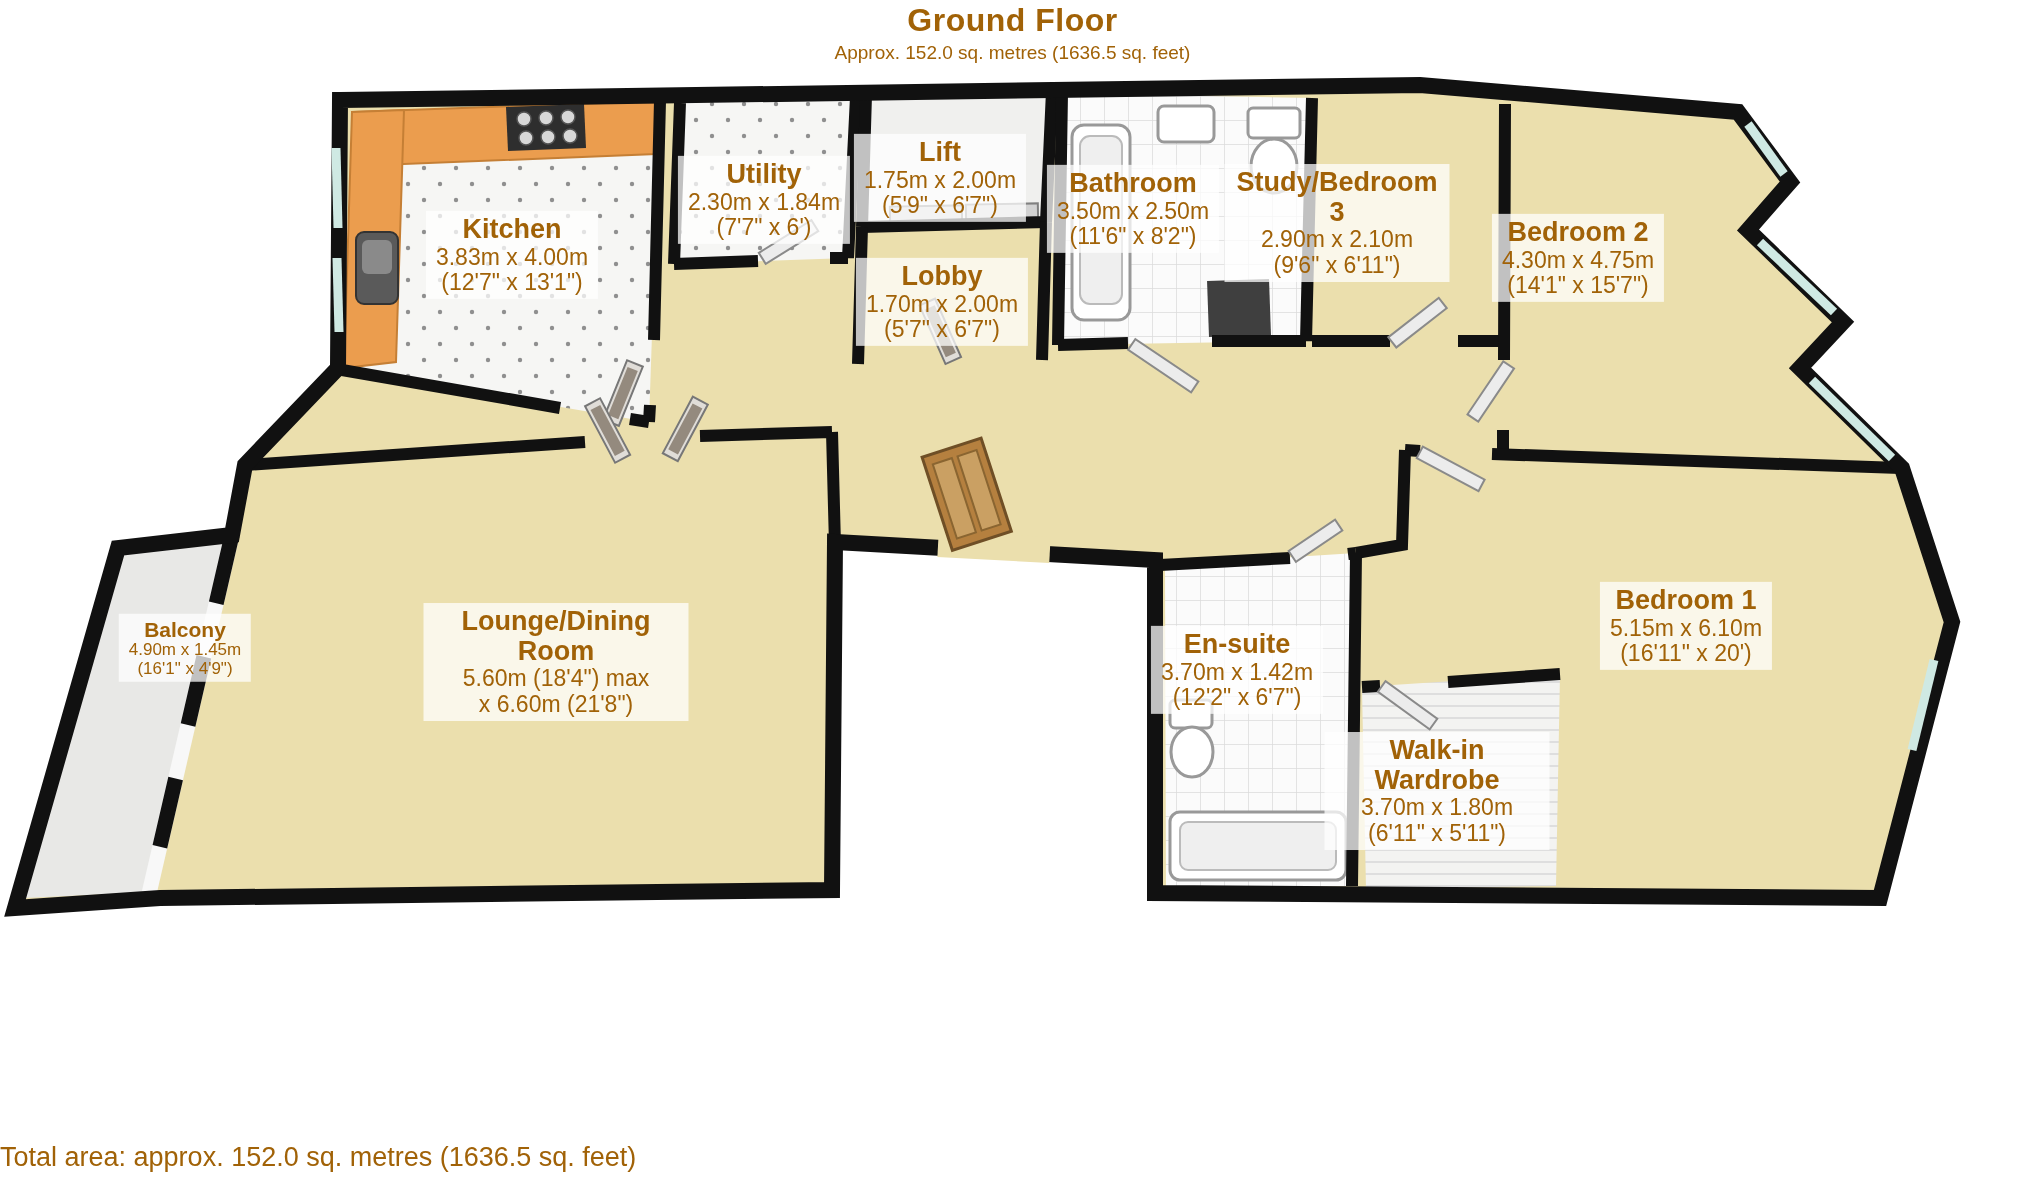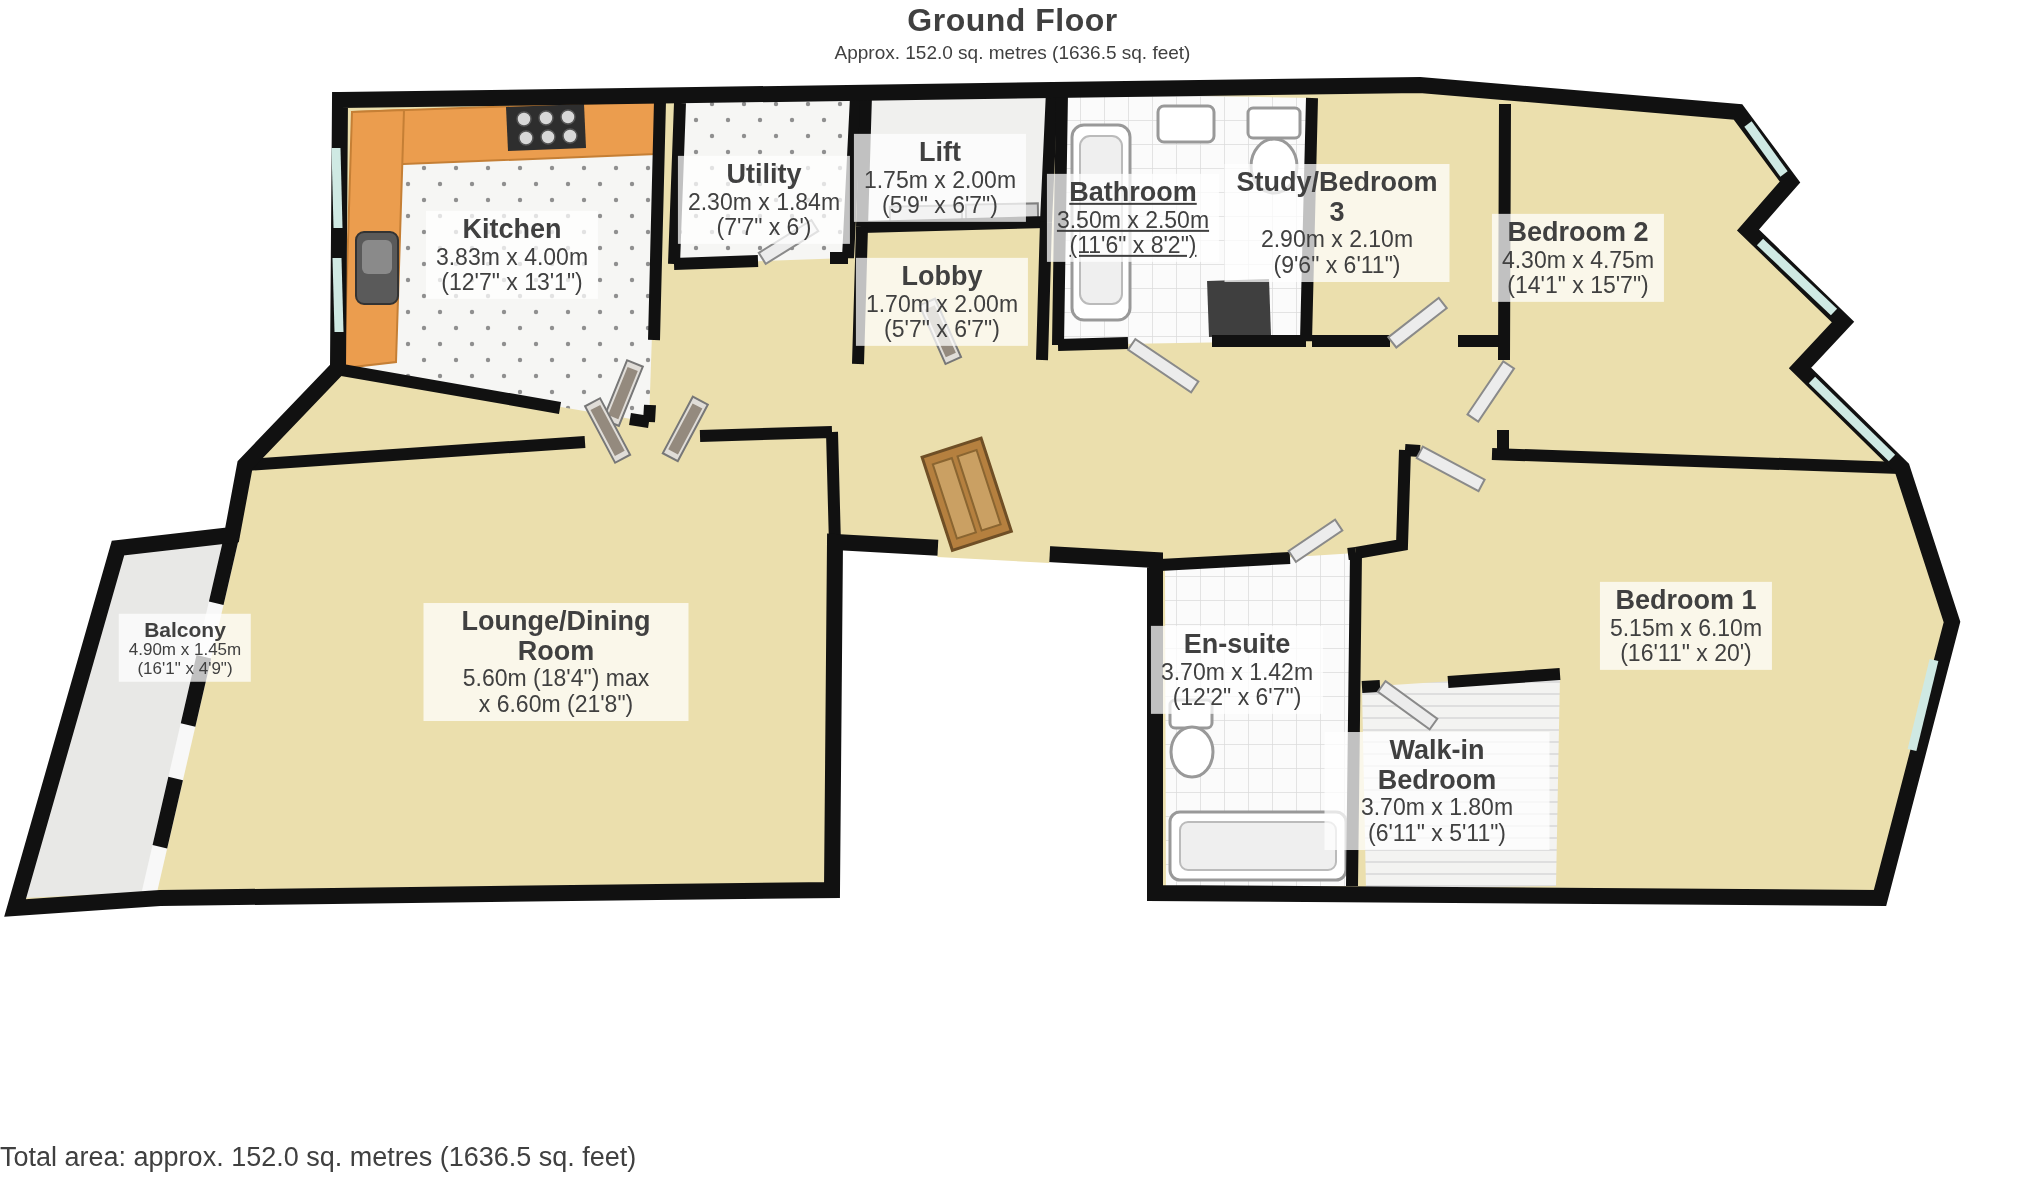--- a/index.html
+++ b/index.html
@@ -1,17 +1,17 @@
 <!DOCTYPE html>
 <html><head>
 <meta charset="utf-8">
 <style>
   html,body{margin:0;padding:0;background:#ffffff;}
   #canvas{position:relative;width:2025px;height:1186px;background:#ffffff;overflow:hidden;
-          font-family:"Liberation Sans", sans-serif;color:#404040;}
+          font-family:"Liberation Sans", sans-serif;color:#a16207;}
   .hdr{position:absolute;left:0;width:100%;text-align:center;}
   #title{top:2px;font-size:32px;font-weight:bold;letter-spacing:.5px;}
   #subtitle{top:42px;font-size:19px;}
   #footer{position:absolute;left:0;width:100%;top:1142px;text-align:left;font-size:27px;}
   #plan-svg{position:absolute;left:0;top:0;}
   .room-label{position:absolute;transform:translate(-50%,-50%);
       background:rgba(255,255,255,0.74);text-align:center;padding:4px 10px;line-height:1.1;}
   .room-name{font-weight:bold;font-size:27px;}
   .room-dims{font-size:23px;white-space:nowrap;}
   .small .room-name{font-size:21px;}
@@ -196,21 +196,21 @@
   <div class="room-label" style="left:940px;top:178px;">
     <div class="room-name">Lift</div>
     <div class="room-dims">1.75m x 2.00m</div>
     <div class="room-dims">(5'9" x 6'7")</div>
   </div>
   <div class="room-label" style="left:942px;top:302px;">
     <div class="room-name">Lobby</div>
     <div class="room-dims">1.70m x 2.00m</div>
     <div class="room-dims">(5'7" x 6'7")</div>
   </div>
-  <div class="room-label" style="left:1133px;top:218px;text-decoration:underline;">
+  <div class="room-label" style="left:1133px;top:209px;">
     <div class="room-name">Bathroom</div>
     <div class="room-dims">3.50m x 2.50m</div>
     <div class="room-dims">(11'6" x 8'2")</div>
   </div>
   <div class="room-label w200" style="left:1337px;top:223px;">
     <div class="room-name">Study/Bedroom 3</div>
     <div class="room-dims">2.90m x 2.10m</div>
     <div class="room-dims">(9'6" x 6'11")</div>
   </div>
   <div class="room-label" style="left:1578px;top:258px;">
@@ -227,21 +227,21 @@
     <div class="room-name">Balcony</div>
     <div class="room-dims">4.90m x 1.45m</div>
     <div class="room-dims">(16'1" x 4'9")</div>
   </div>
   <div class="room-label" style="left:1237px;top:642px;margin-top:28px;">
     <div class="room-name">En-suite</div>
     <div class="room-dims">3.70m x 1.42m</div>
     <div class="room-dims">(12'2" x 6'7")</div>
   </div>
   <div class="room-label w200" style="left:1437px;top:791px;">
-    <div class="room-name">Walk-in Bedroom</div>
+    <div class="room-name">Walk-in Wardrobe</div>
     <div class="room-dims">3.70m x 1.80m</div>
     <div class="room-dims">(6'11" x 5'11")</div>
   </div>
   <div class="room-label" style="left:1686px;top:626px;">
     <div class="room-name">Bedroom 1</div>
     <div class="room-dims">5.15m x 6.10m</div>
     <div class="room-dims">(16'11" x 20')</div>
   </div>
 
   <div id="footer">Total area: approx. 152.0 sq. metres (1636.5 sq. feet)</div>

